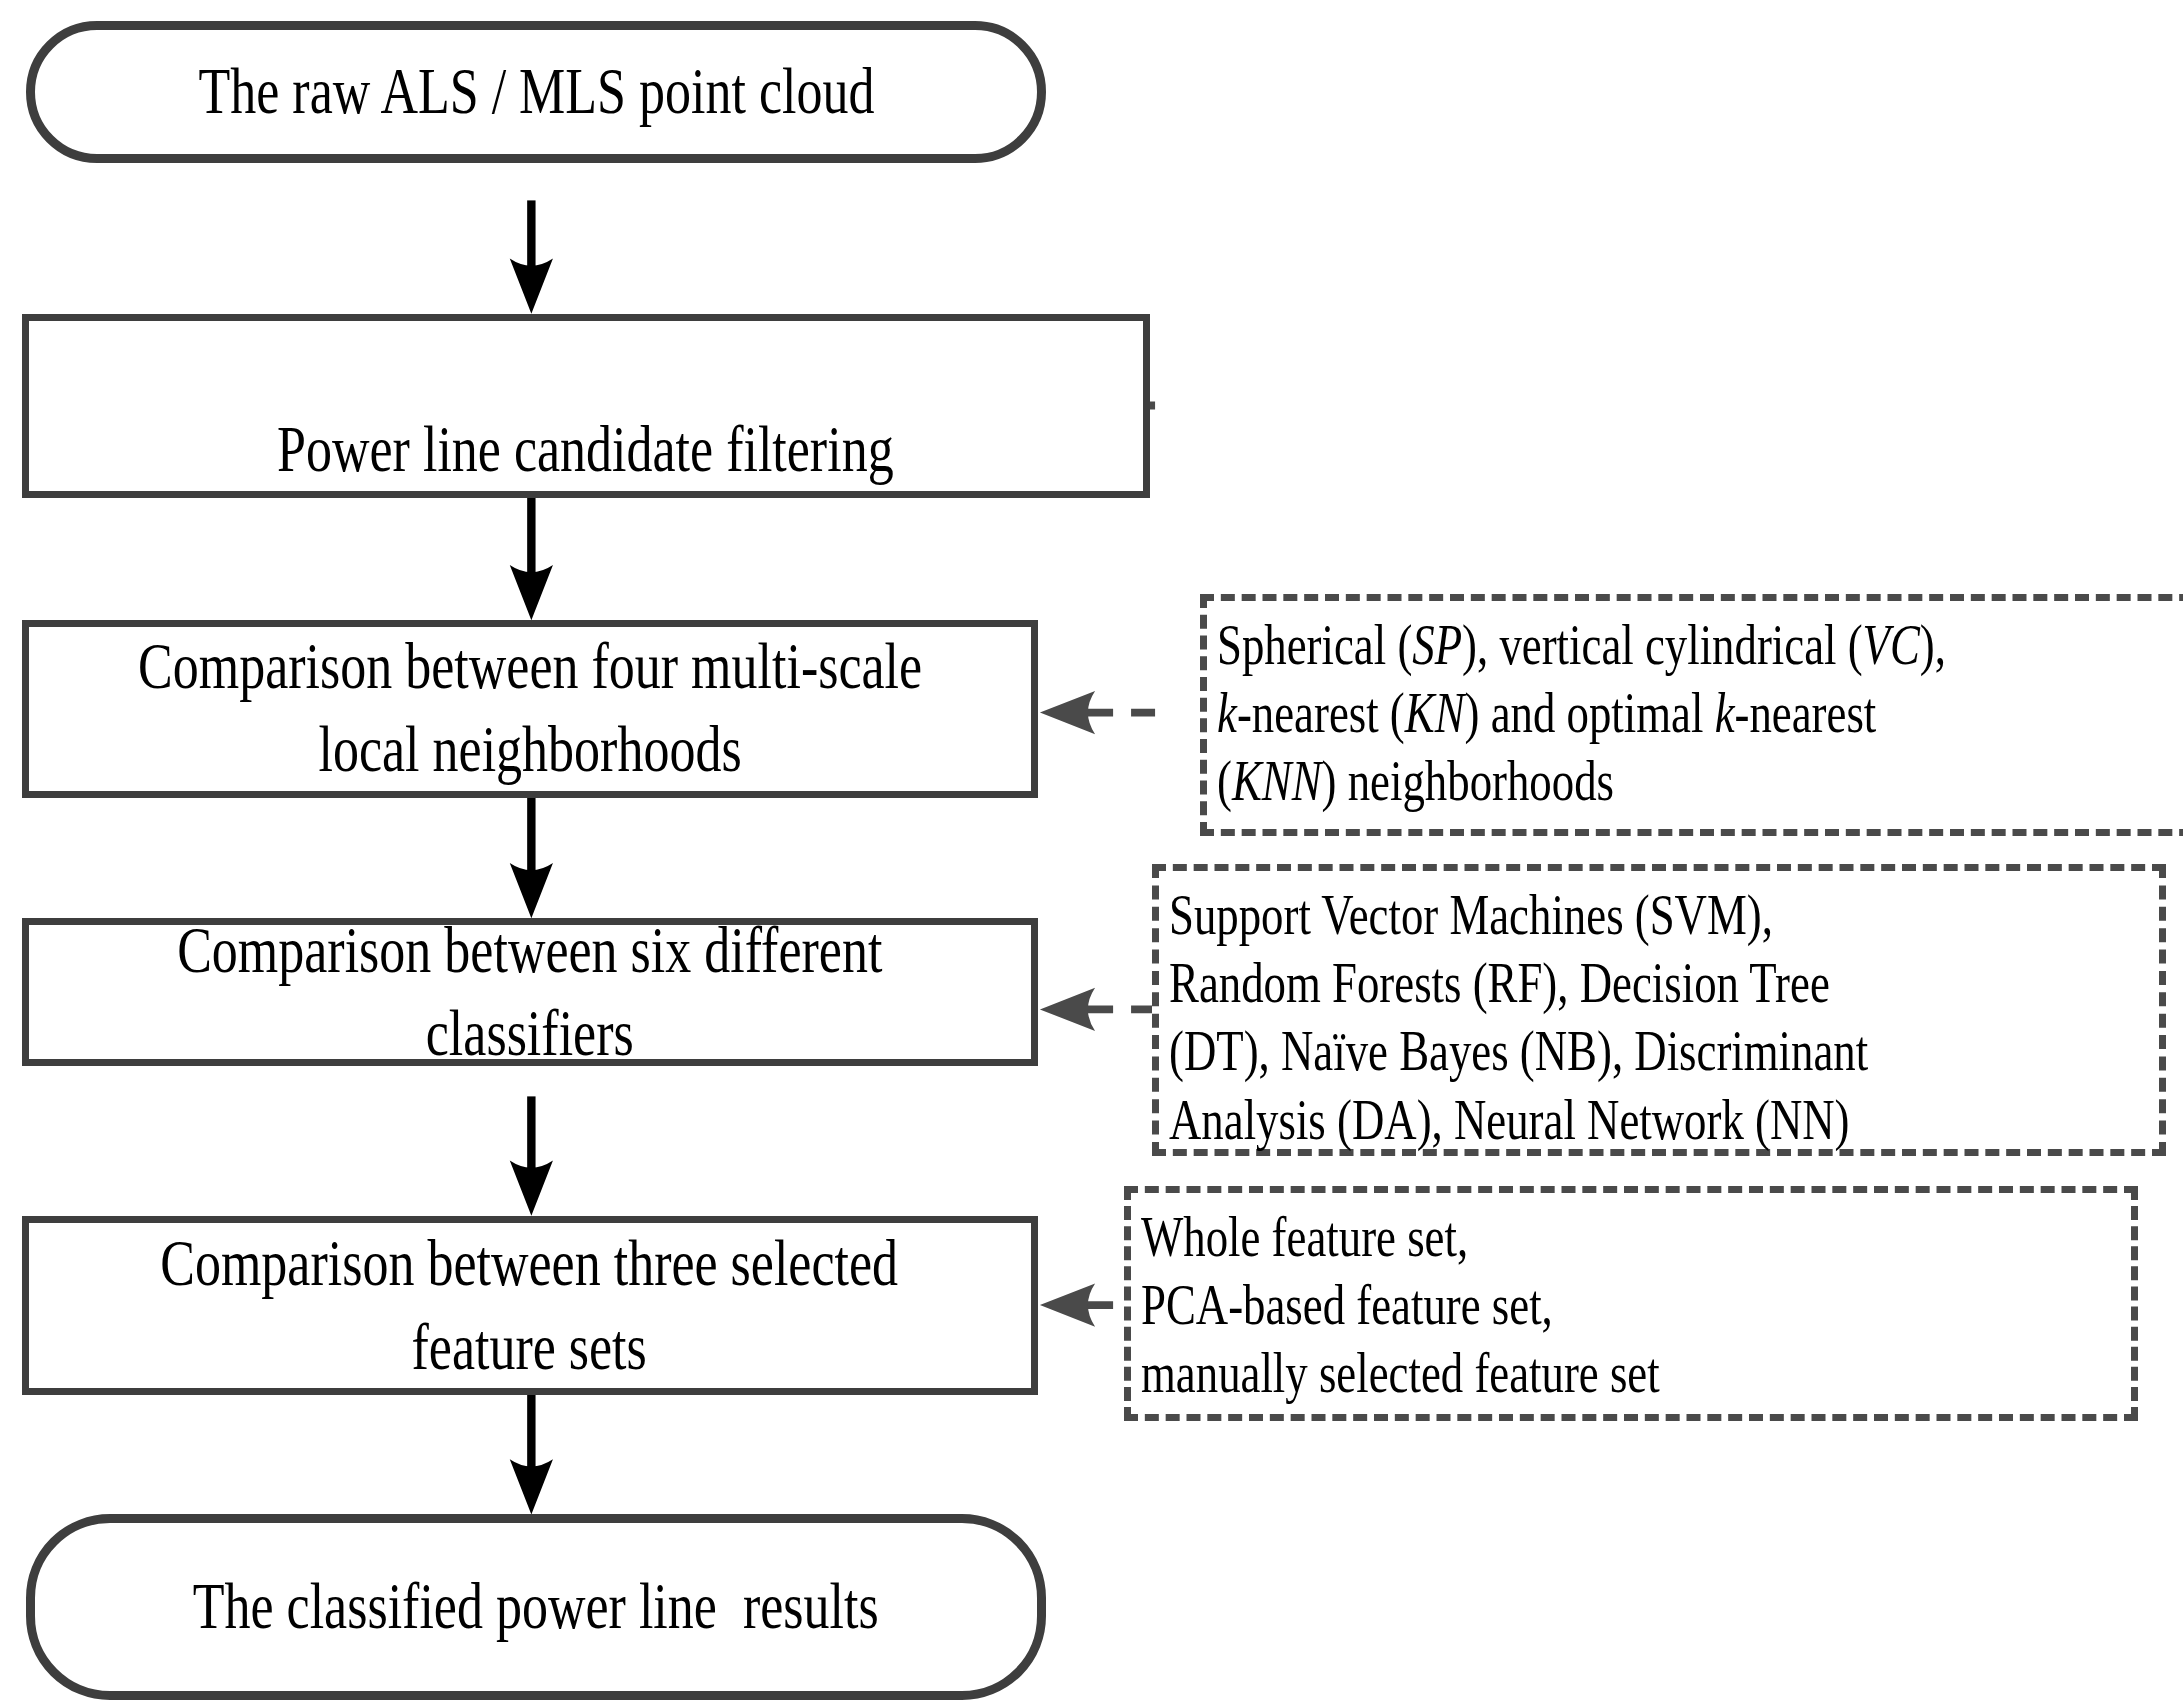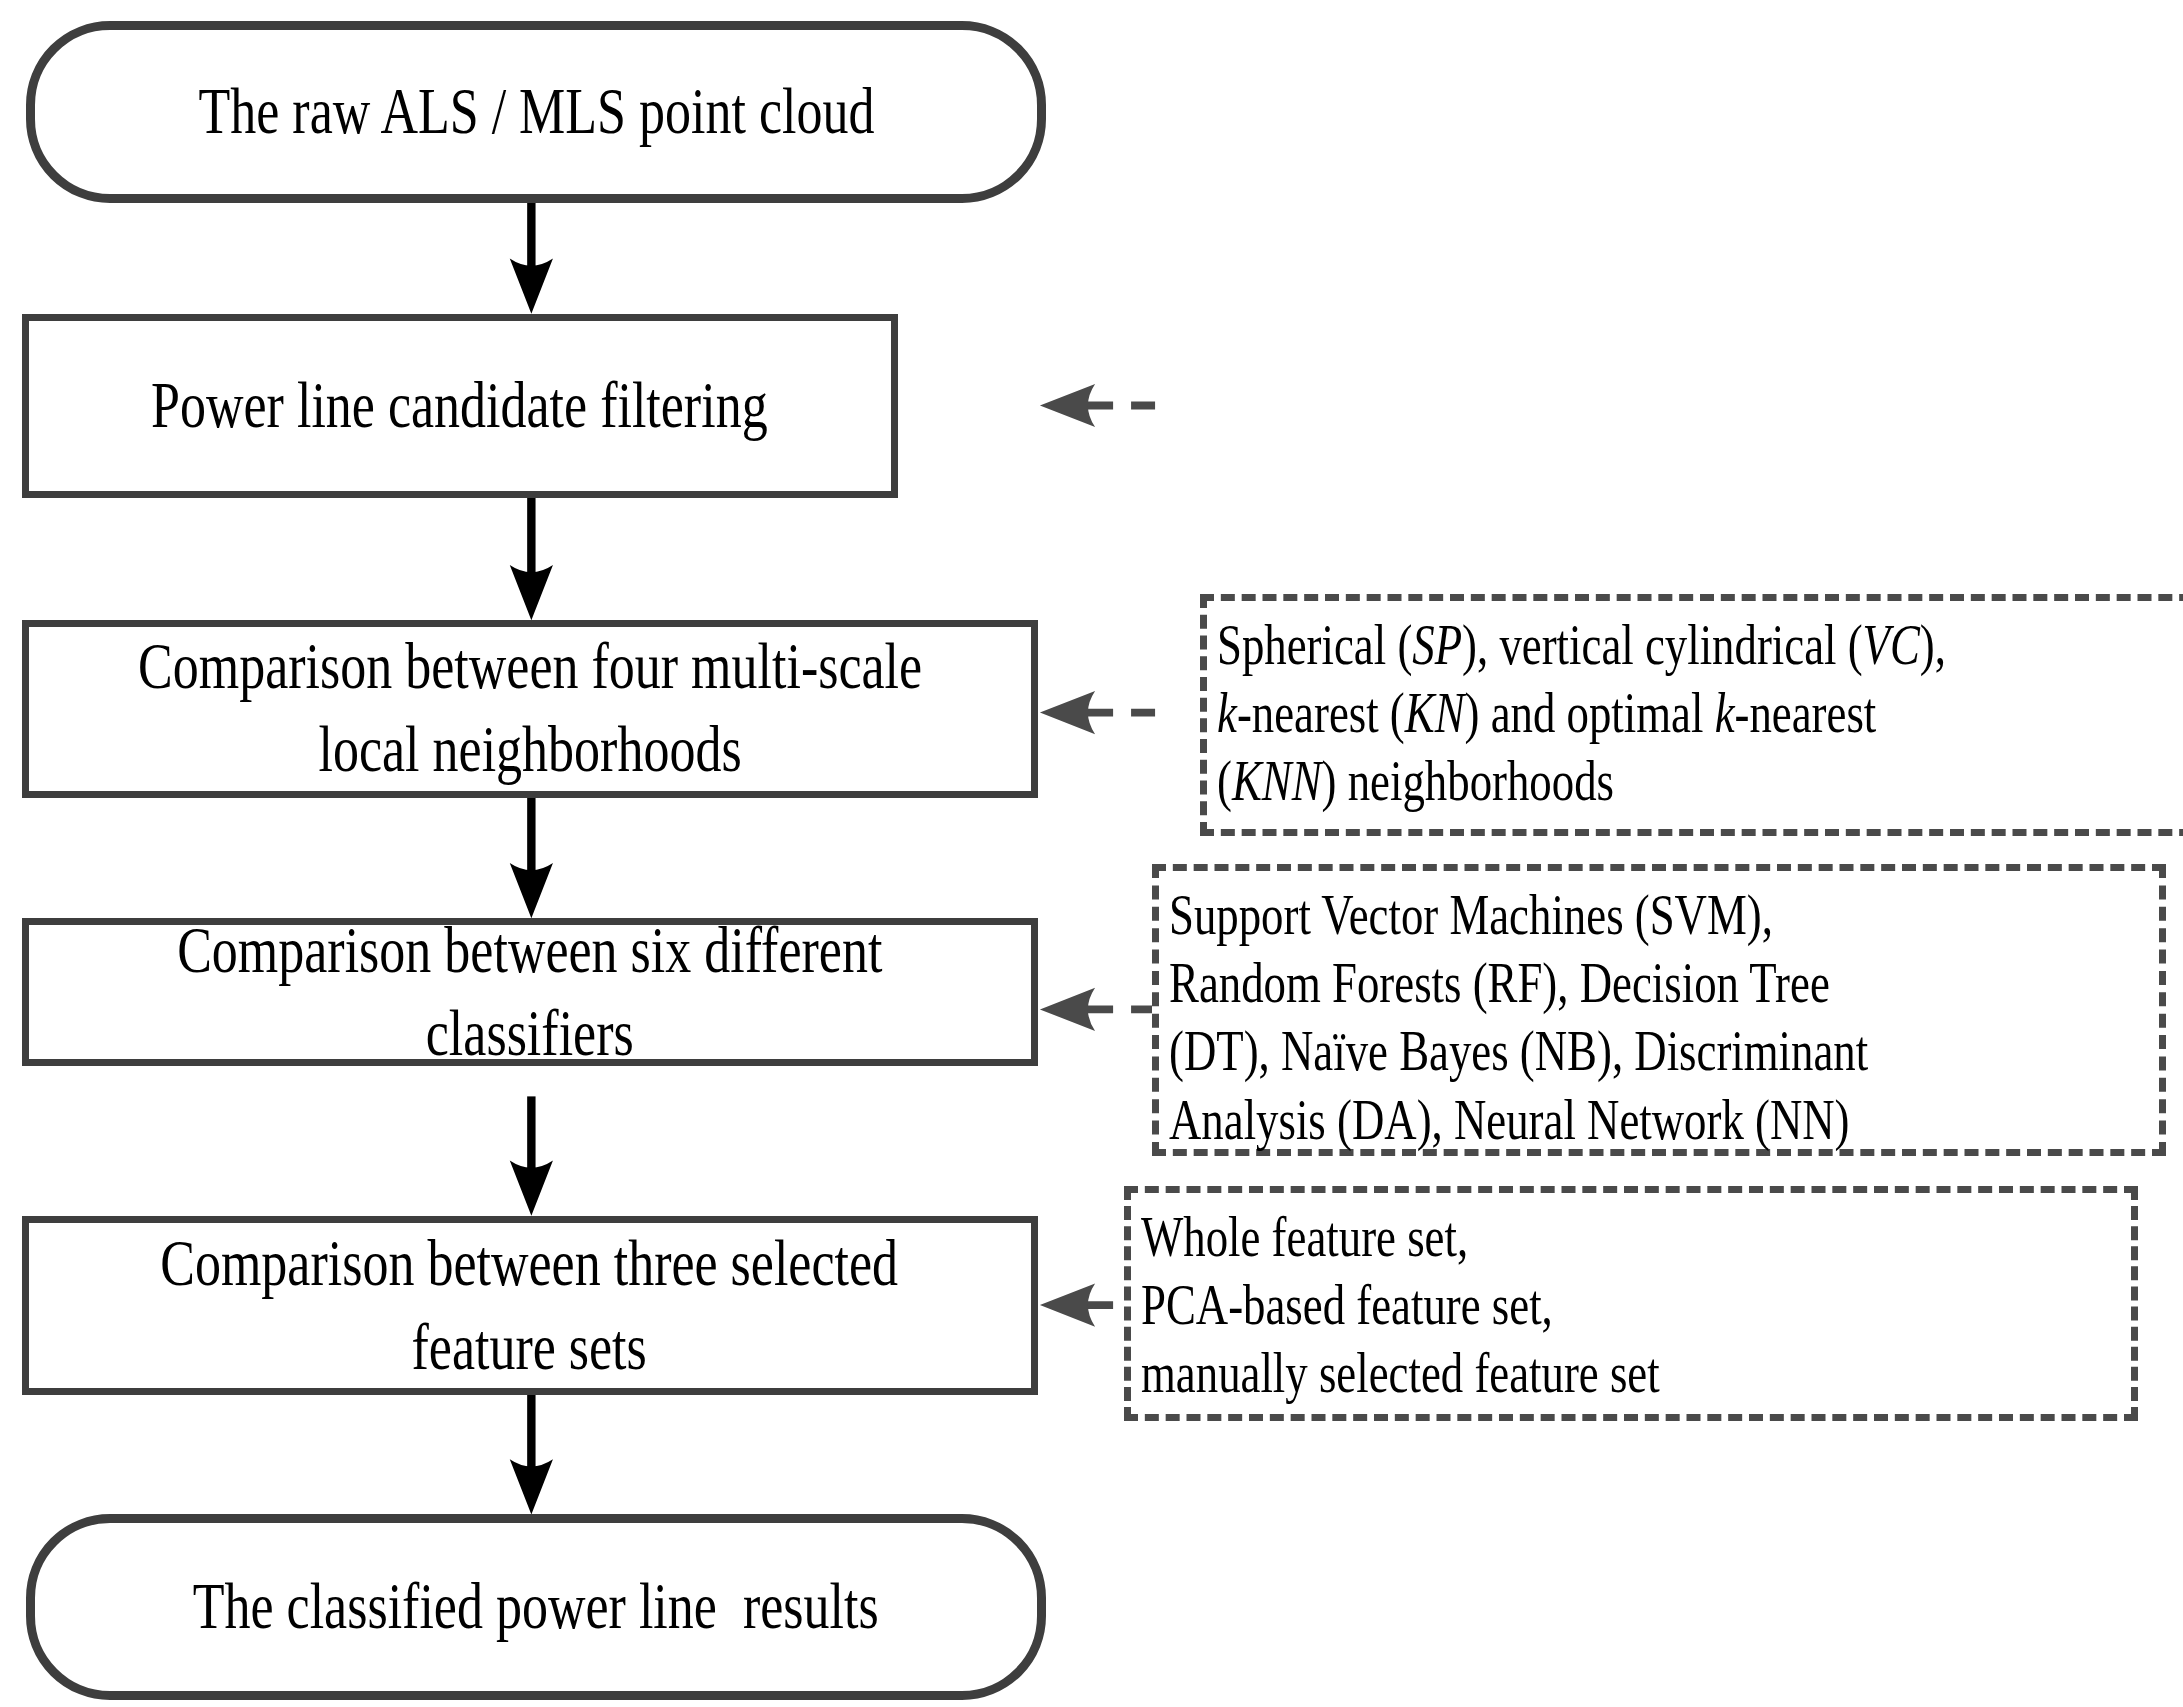--- a/index.html
+++ b/index.html
@@ -102,25 +102,25 @@
     <g>
       <line x1="1812" y1="1683" x2="1926" y2="1683" stroke="#4a4a4a" stroke-width="13" stroke-dasharray="44 30"></line>
       <path d="M1734,1683 L1826,1647 Q1802,1683 1826,1719 Z" fill="#4a4a4a"></path>
     </g>
     <g>
       <line x1="1812" y1="2176" x2="1926" y2="2176" stroke="#4a4a4a" stroke-width="13" stroke-dasharray="44 30"></line>
       <path d="M1734,2176 L1826,2140 Q1802,2176 1826,2212 Z" fill="#4a4a4a"></path>
     </g>
   </svg>
 
-  <div class="node stadium" style="left:26px; top:21px; width:1020px; height:182px;">
+  <div class="node stadium" style="left:26px; top:21px; width:1020px; height:142px;">
     <div class="flow-label"><div class="tline"><span>The raw ALS / MLS point cloud</span></div></div>
   </div>
 
-  <div class="node" style="left:21.6px; top:314px; width:876px; height:184px;">
+  <div class="node" style="left:21.6px; top:314px; width:1128px; height:184px;align-items:flex-end;">
     <div class="flow-label"><div class="tline"><span>Power line candidate filtering</span></div></div>
   </div>
 
   <div class="node" style="left:21.6px; top:620px; width:1016px; height:178px;align-items:flex-end;">
     <div class="flow-label"><div class="tline"><span>Comparison between four multi-scale</span></div><div class="tline"><span>local neighborhoods</span></div></div>
   </div>
 
   <div class="node" style="left:21.6px; top:918px; width:1016px; height:148px;">
     <div class="flow-label"><div class="tline"><span>Comparison between six different</span></div><div class="tline"><span>classifiers</span></div></div>
   </div>

